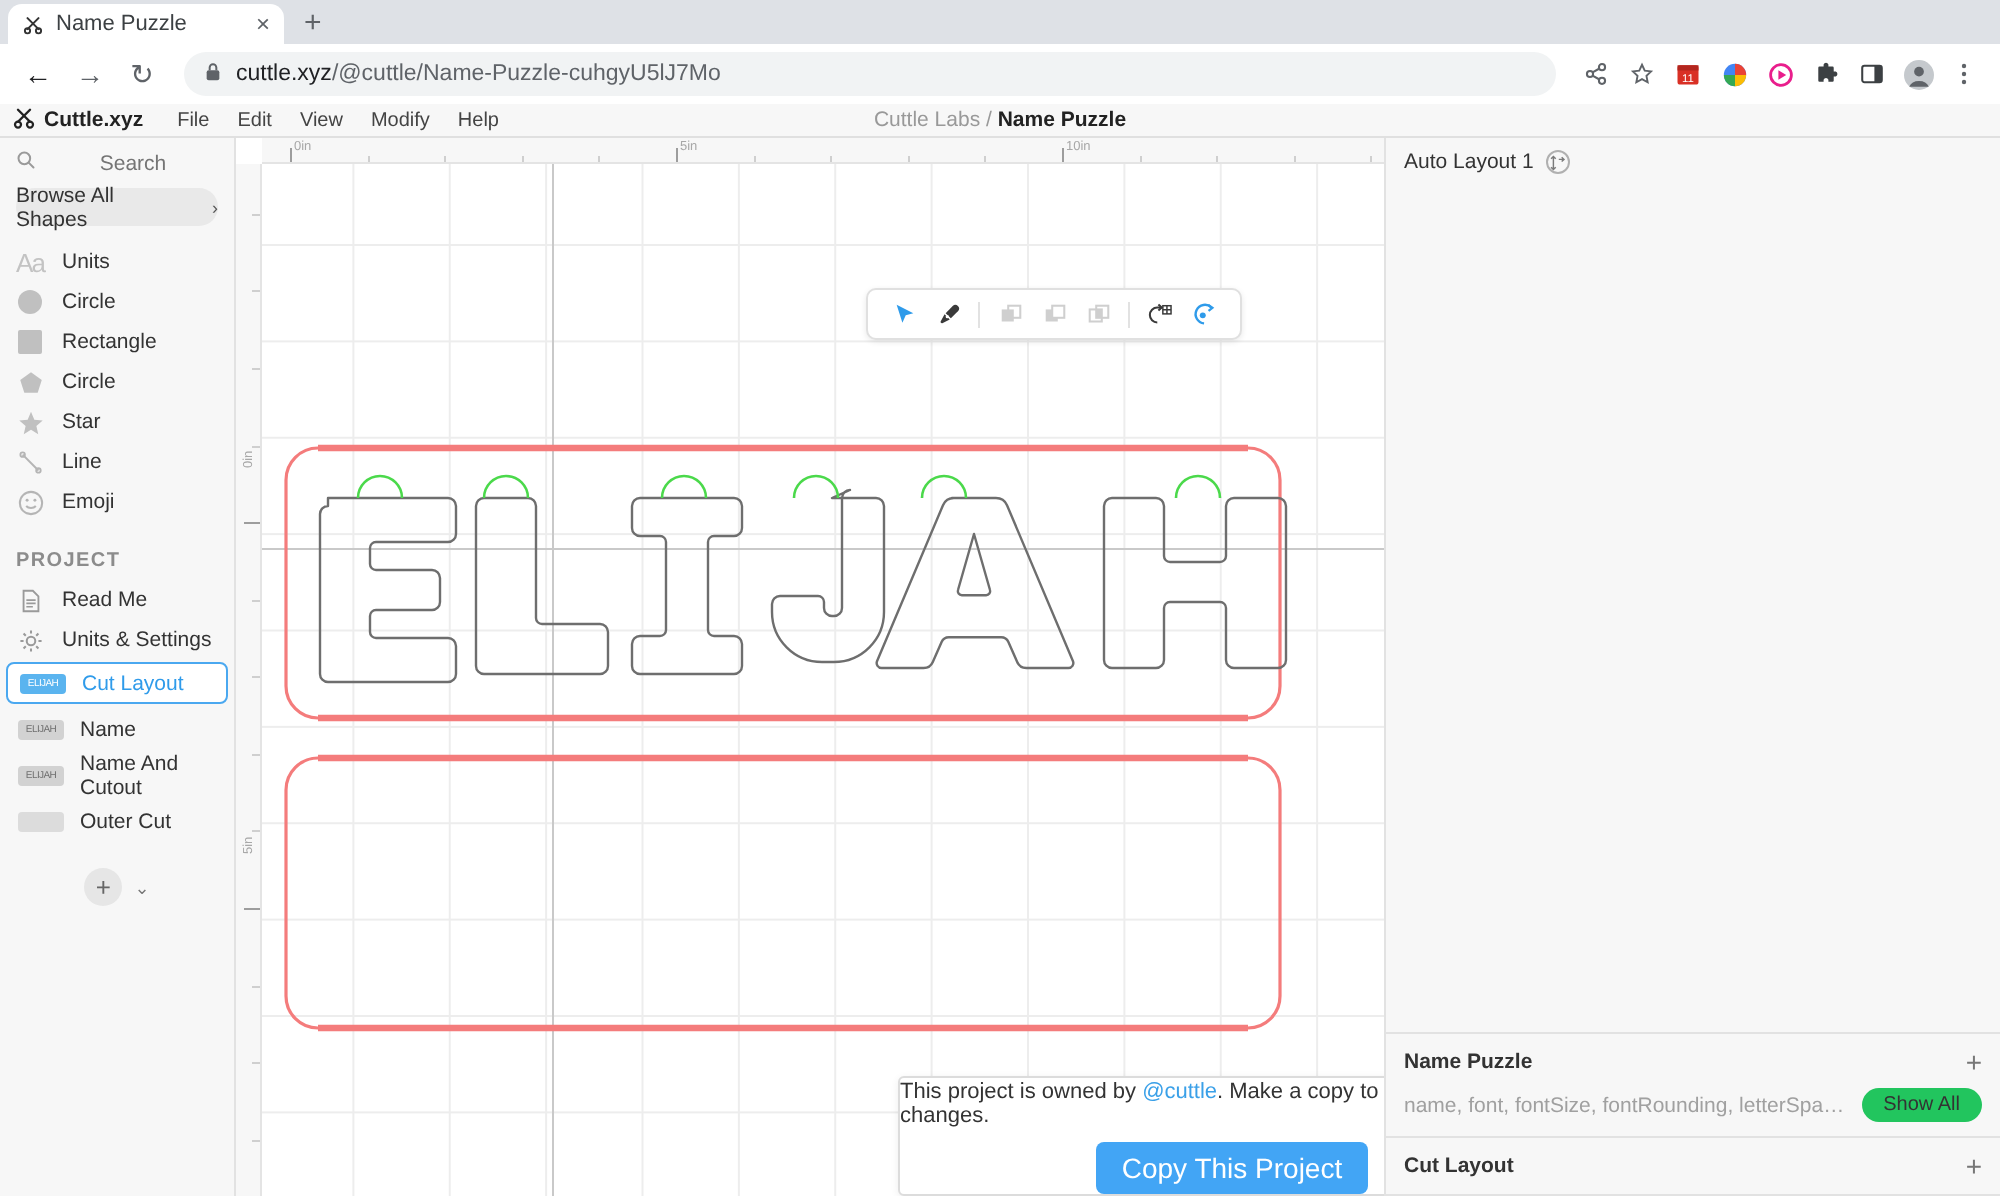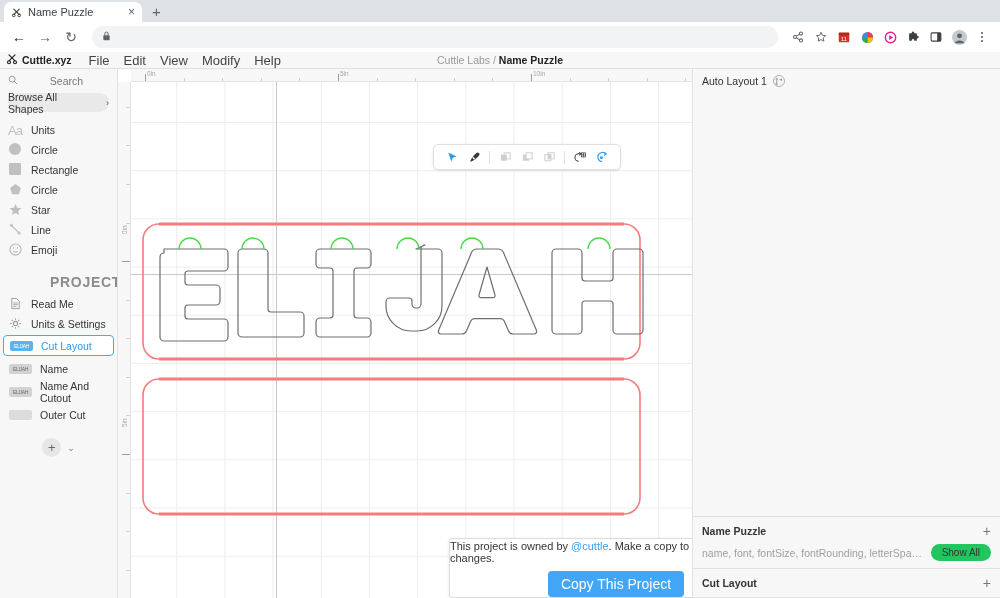--- a/index.html
+++ b/index.html
@@ -54,21 +54,21 @@
              justify-content:center; font-size:12px; color:#5f6368; }
 
   
   .appbar {
     height:17px; background:#f7f7f7; border-bottom:1px solid #e0e0e0;
     display:flex; align-items:center; padding:0 6px; gap:0;
     flex:0 0 17px; position:relative;
   }
   .brand { display:flex; align-items:center; gap:4px; margin-right:10px; }
   .brand-name { font-size:10.5px; font-weight:bold; color:#222; }
-  .menu-item { font-size:13px; color:#444; padding:0 7px; }
+  .menu-item { font-size:10px; color:#444; padding:0 7px; }
   .breadcrumb {
     position:absolute; left:50%; transform:translateX(-50%);
     font-size:10.5px; color:#999; white-space:nowrap;
   }
   .breadcrumb .cur { color:#222; font-weight:bold; }
 
   
   .main { flex:1; display:flex; min-height:0; }
 
   
@@ -88,29 +88,28 @@
     display:flex; align-items:center; justify-content:center; gap:16px;
     font-size:10.5px; color:#333;
   }
   .browse-btn .chev { font-size:9px; color:#555; margin-left:14px; }
   .shape-list { padding:0 0 6px 0; }
   .shape-row {
     height:20px; display:flex; align-items:center; padding:0 8px; gap:9px;
   }
   .shape-row .lbl { font-size:10.5px; color:#333; }
   .sh { width:14px; height:14px; flex:0 0 14px; display:flex;
-        justify-content:center; color:#b9b9b9; }
+        align-items:center; justify-content:center; color:#b9b9b9; }
   .sh-text { font-size:13px; color:#c3c3c3; letter-spacing:-1px; }
   .sh-circle { width:12px;height:12px;border-radius:50%;background:#c0c0c0; }
   .sh-rect { width:12px;height:12px;background:#c0c0c0;border-radius:1px; }
 
   .sec-hdr {
-    font-size:14px; font-weight:bold; color:#8c8c8c; letter-spacing:.7px;
+    font-size:10px; font-weight:bold; color:#8c8c8c; letter-spacing:.7px;
     padding:8px 8px 4px 8px;
-    margin-left:42px;
   }
   .comp-row {
     height:21px; display:flex; align-items:center; padding:0 6px; gap:8px;
     margin:1px 3px; border-radius:4px;
   }
   .comp-row.sel {
     background:#fff; border:1px solid #4aa8f0;
   }
   .comp-row.sel .comp-lbl { color:#2f9bea; }
   .comp-lbl { font-size:10.5px; color:#333; }
@@ -247,20 +246,21 @@
     <span class="nav-btn back">←</span>
     <span class="nav-btn">→</span>
     <span class="nav-btn">↻</span>
     <div class="omnibox">
       <span class="lock">
         <svg width="9" height="10" viewBox="0 0 10 12">
           <rect x="1.2" y="5" width="7.6" height="6" rx="1.2" fill="#5f6368"></rect>
           <path d="M3 5 V3.3 a2 2 0 0 1 4 0 V5" fill="none" stroke="#5f6368" stroke-width="1.2"></path>
         </svg>
       </span>
+      <span class="url"><b>cuttle.xyz</b><span>/@cuttle/Name-Puzzle-cuhgyU5lJ7Mo</span></span>
     </div>
     <div class="nav-right">
       <span class="icon-sq">
         <svg width="12" height="12" viewBox="0 0 14 14">
           <g fill="none" stroke="#5f6368" stroke-width="1.2">
             <circle cx="10.5" cy="3" r="1.8"></circle>
               <circle cx="3.5" cy="7" r="1.8"></circle>
               <circle cx="10.5" cy="11" r="1.8"></circle>
             <path d="M5 6 L9 3.8 M5 8 L9 10.2"></path>
           </g>

